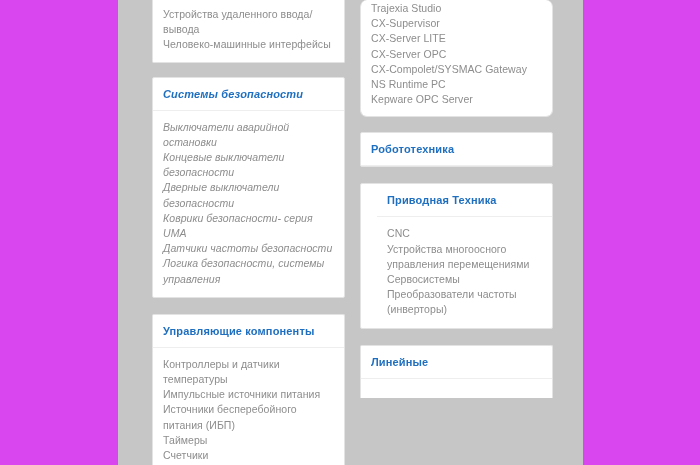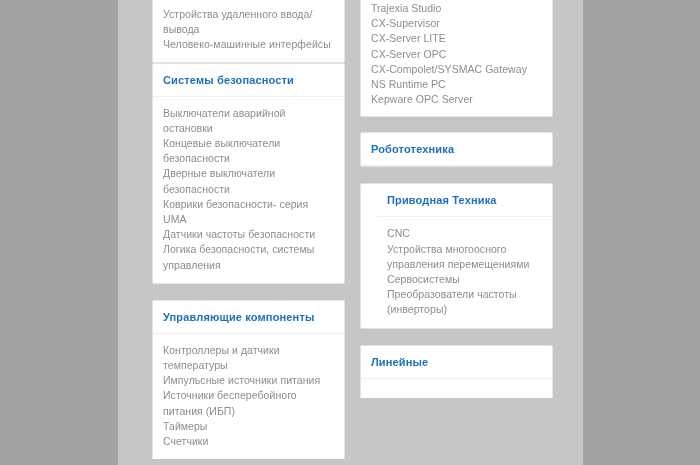--- a/index.html
+++ b/index.html
@@ -14,21 +14,21 @@
     background: #fafafa;
     font-family: "Liberation Sans", "DejaVu Sans", sans-serif;
     -webkit-font-smoothing: antialiased;
   }
 
   
   .page {
     position: relative;
     width: 700px;
     height: 465px;
-    background: #a3a3a3;
+    background: #d946ef;
   }
 
   
   .content-band {
     position: absolute;
     left: 118px;
     top: 0;
     width: 465px;
     height: 465px;
     background: #c6c6c6;
@@ -108,21 +108,21 @@
 
     <div class="col">
 
       <div class="card clipped-top" style="margin-top:0;">
         <div class="card-body no-header" style="padding-top:7px;padding-bottom:9px;">
           <div class="item">Устройства удаленного ввода/вывода</div>
           <div class="item">Человеко-машинные интерфейсы</div>
         </div>
       </div>
 
-      <div class="card" style="">
+      <div class="card" style="margin-top:14px;font-style:italic;">
         <div class="card-header">
           <div class="card-title">Системы безопасности</div>
         </div>
         <div class="card-body">
           <div class="item">Выключатели аварийной остановки</div>
           <div class="item">Концевые выключатели безопасности</div>
           <div class="item">Дверные выключатели безопасности</div>
           <div class="item">Коврики безопасности- серия UMA</div>
           <div class="item">Датчики частоты безопасности</div>
           <div class="item">Логика безопасности, системы управления</div>
@@ -140,21 +140,21 @@
           <div class="item">Таймеры</div>
           <div class="item">Счетчики</div>
 
         </div>
       </div>
 
     </div>
 
     <div class="col">
 
-      <div class="card clipped-top" style="margin-top:0;">
+      <div class="card clipped-top" style="margin-top:0;border-radius:7px;">
         <div class="card-body no-header" style="padding-top:1px;padding-bottom:9px;">
           <div class="item">Trajexia Studio</div>
           <div class="item">CX-Supervisor</div>
           <div class="item">CX-Server LITE</div>
           <div class="item">CX-Server OPC</div>
           <div class="item">CX-Compolet/SYSMAC Gateway</div>
           <div class="item">NS Runtime PC</div>
           <div class="item">Kepware OPC Server</div>
         </div>
       </div>

